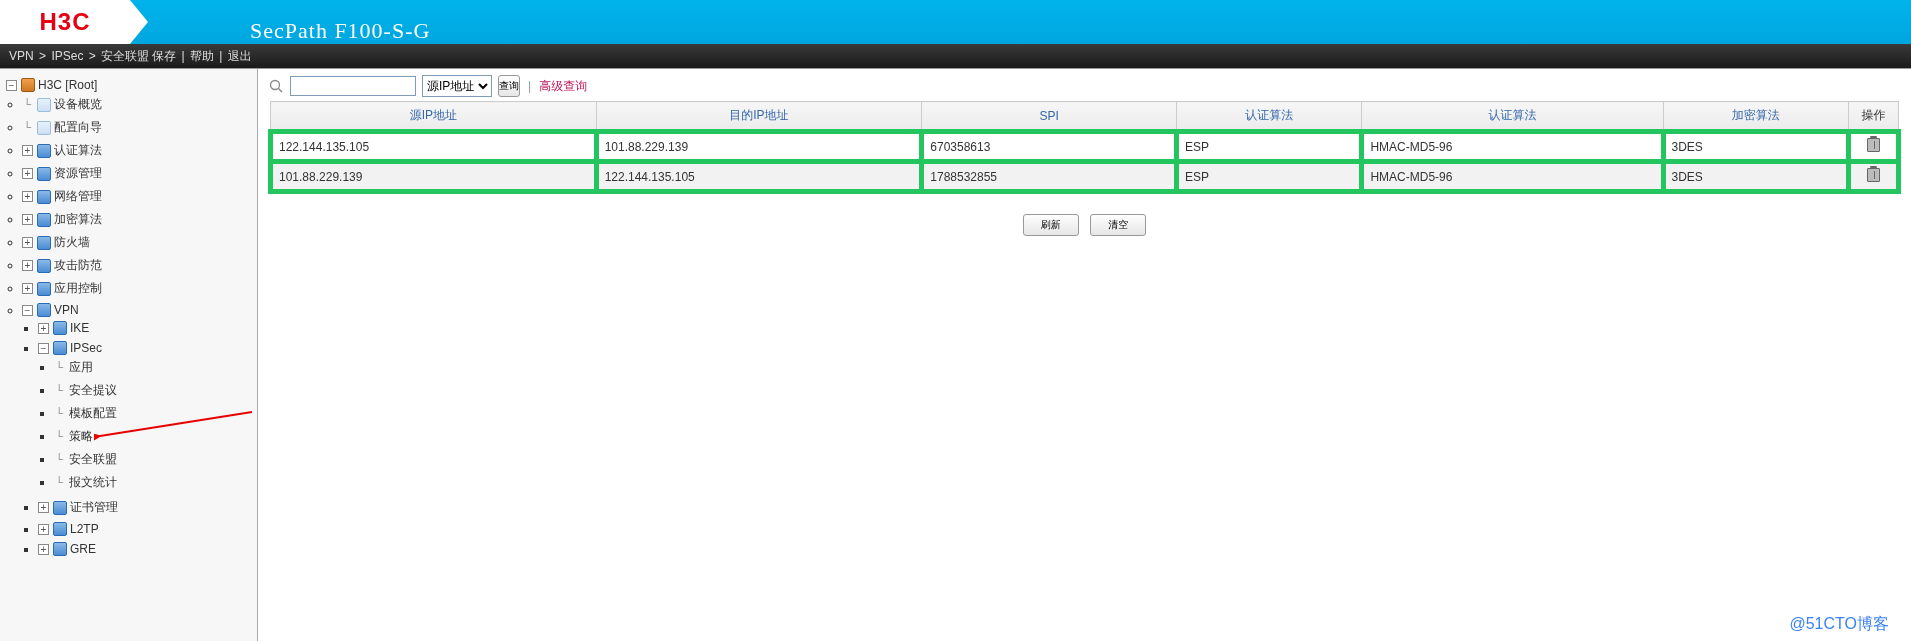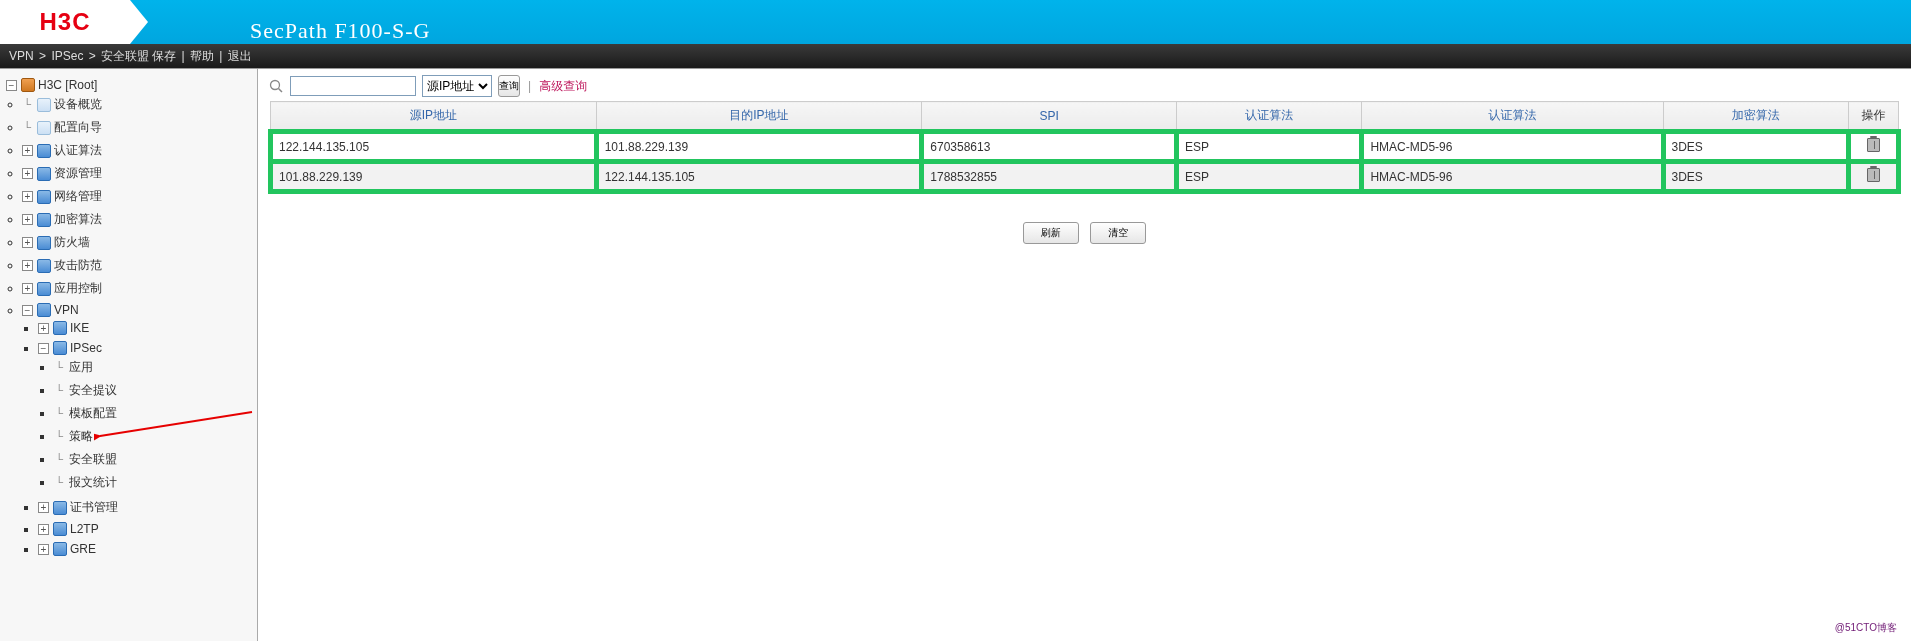--- a/index.html
+++ b/index.html
@@ -34,24 +34,24 @@
   .link{color:#be185d;text-decoration:none;font-size:12px}
   .sep{color:#999;margin:0 2px}
   table.data{width:100%;border-collapse:collapse;font-size:12px}
   table.data th{background:linear-gradient(#f6f6f6,#ececec);border:1px solid #ccc;padding:5px 6px;font-weight:normal;color:#3366aa;text-align:center}
   table.data th.plain{color:#333}
   table.data td{border:5px solid #22c55e;padding:4px 6px;background:#fff}
   table.data tr.alt td{background:#f2f2f2}
   .del-icon{width:13px;height:14px;display:inline-block;border:1px solid #666;border-radius:1px;position:relative;background:#bbb;cursor:pointer}
   .del-icon::before{content:"";position:absolute;top:-3px;left:2px;right:2px;height:2px;background:#666;border-radius:1px}
   .del-icon::after{content:"";position:absolute;top:2px;bottom:2px;left:50%;width:1px;background:#666}
-  .action-row{text-align:center;margin-top:28px}
+  .action-row{text-align:center;margin-top:20px}
   .action-row .btn{min-width:56px;margin:0 4px}
   .arrow{position:absolute;pointer-events:none}
-  .watermark{position:fixed;right:14px;bottom:6px;color:#701a75;font-size:10px}
+  .watermark{position:fixed;right:22px;bottom:6px;color:#3b82f6;font-size:16px}
 </style>
 </head>
 <body>
 
 <div class="header">
   <div class="logo">
     <span>H3C</span>
   </div>
   <div class="title">SecPath F100-S-G</div>
 </div>

